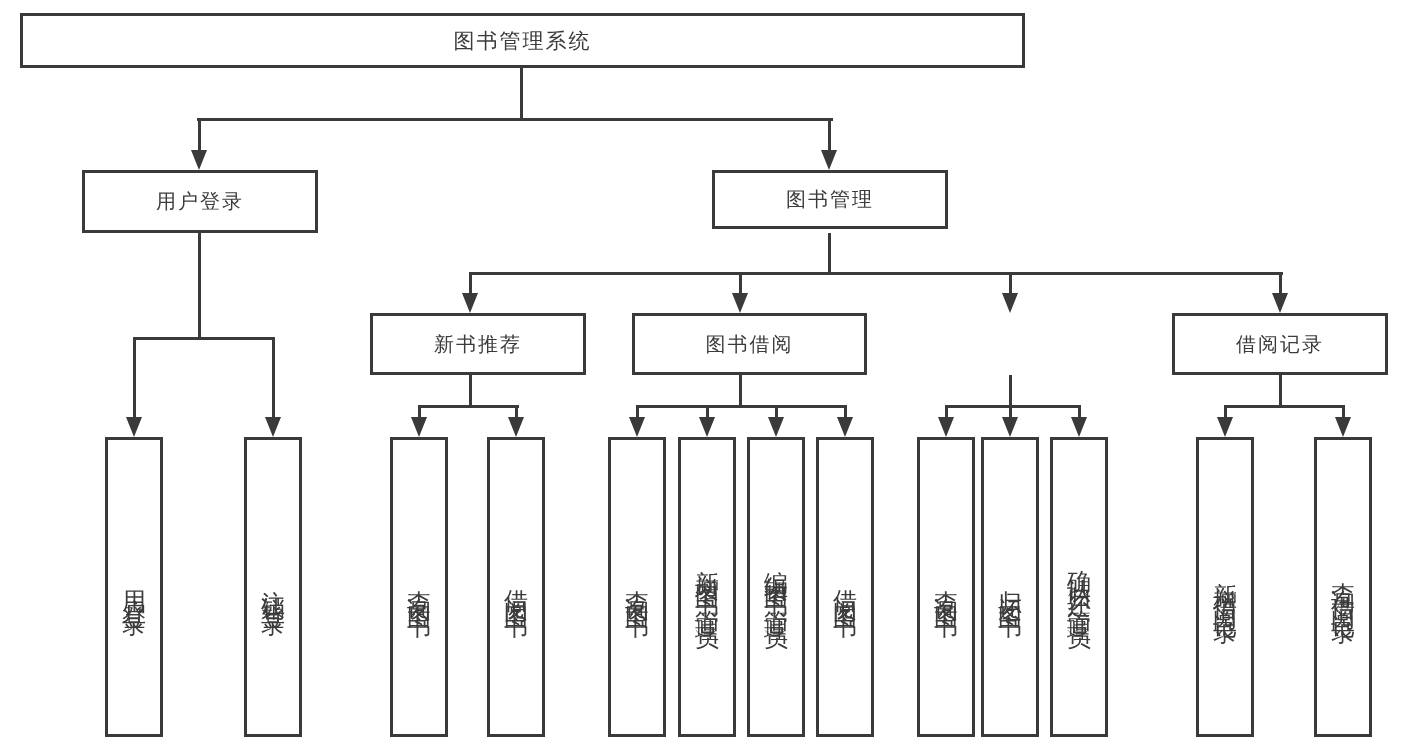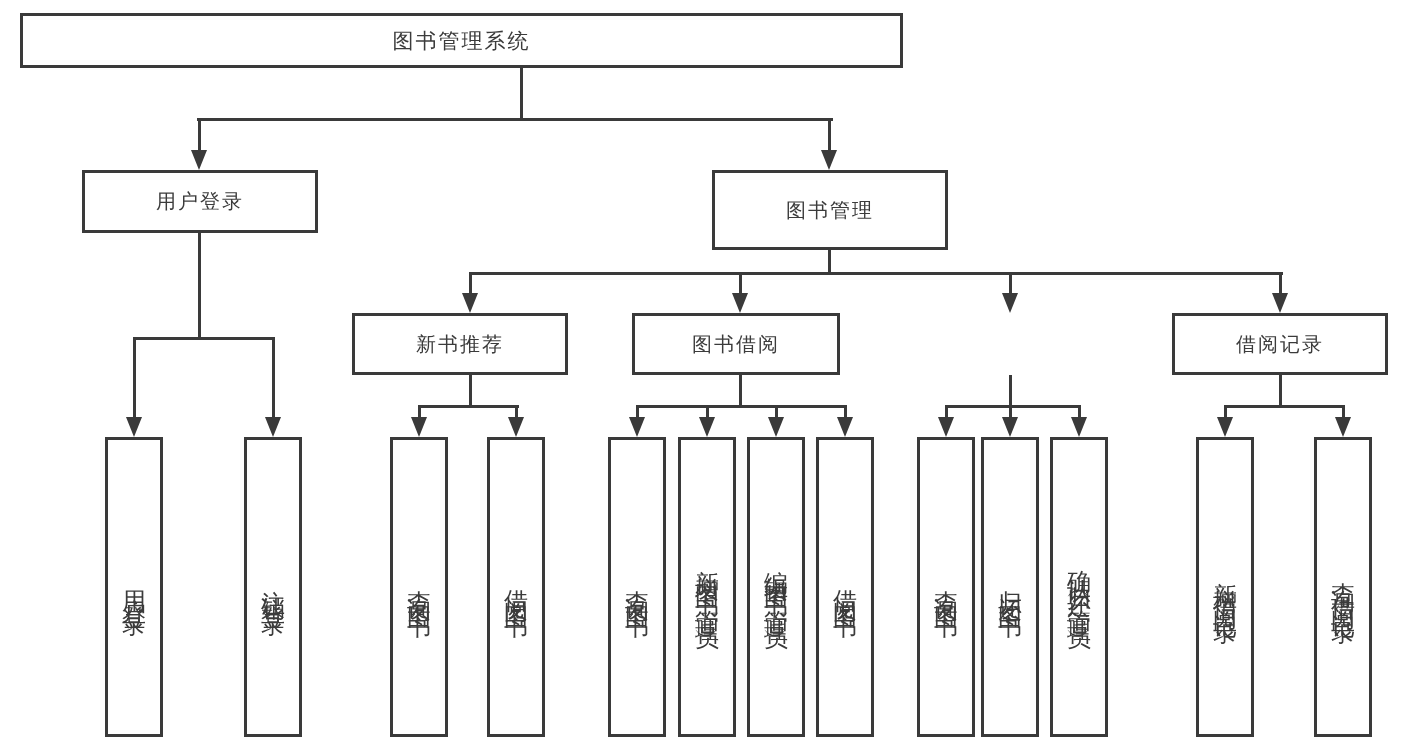--- a/index.html
+++ b/index.html
@@ -115,35 +115,35 @@
   <div class="arrow" style="left:1002px;top:417px"></div>
   <div class="arrow" style="left:1071px;top:417px"></div>
 
   <div class="ln" style="left:1279px;top:375px;width:3px;height:33px"></div>
   <div class="ln" style="left:1224px;top:405px;width:121px;height:3px"></div>
   <div class="ln" style="left:1224px;top:408px;width:3px;height:11px"></div>
   <div class="ln" style="left:1342px;top:408px;width:3px;height:11px"></div>
   <div class="arrow" style="left:1217px;top:417px"></div>
   <div class="arrow" style="left:1335px;top:417px"></div>
 
-  <div class="box h root" style="left:20px;top:13px;width:883px;height:55px">
+  <div class="box h root" style="left:20px;top:13px;width:1005px;height:55px">
     <span>图书管理系统</span>
   </div>
 
   <div class="box h" style="left:82px;top:170px;width:236px;height:63px">
     <span>用户登录</span>
   </div>
-  <div class="box h" style="left:712px;top:170px;width:236px;height:80px">
+  <div class="box h" style="left:712px;top:170px;width:236px;height:59px">
     <span>图书管理</span>
   </div>
 
-  <div class="box h" style="left:352px;top:313px;width:216px;height:62px">
+  <div class="box h" style="left:370px;top:313px;width:216px;height:62px">
     <span>新书推荐</span>
   </div>
-  <div class="box h" style="left:632px;top:313px;width:208px;height:62px">
+  <div class="box h" style="left:632px;top:313px;width:235px;height:62px">
     <span>图书借阅</span>
   </div>
   <div class="box h" style="left:1172px;top:313px;width:216px;height:62px">
     <span>借阅记录</span>
   </div>
 
   <div class="box v" style="left:105px">
     <span>用户登录</span>
   </div>
   <div class="box v" style="left:244px">

